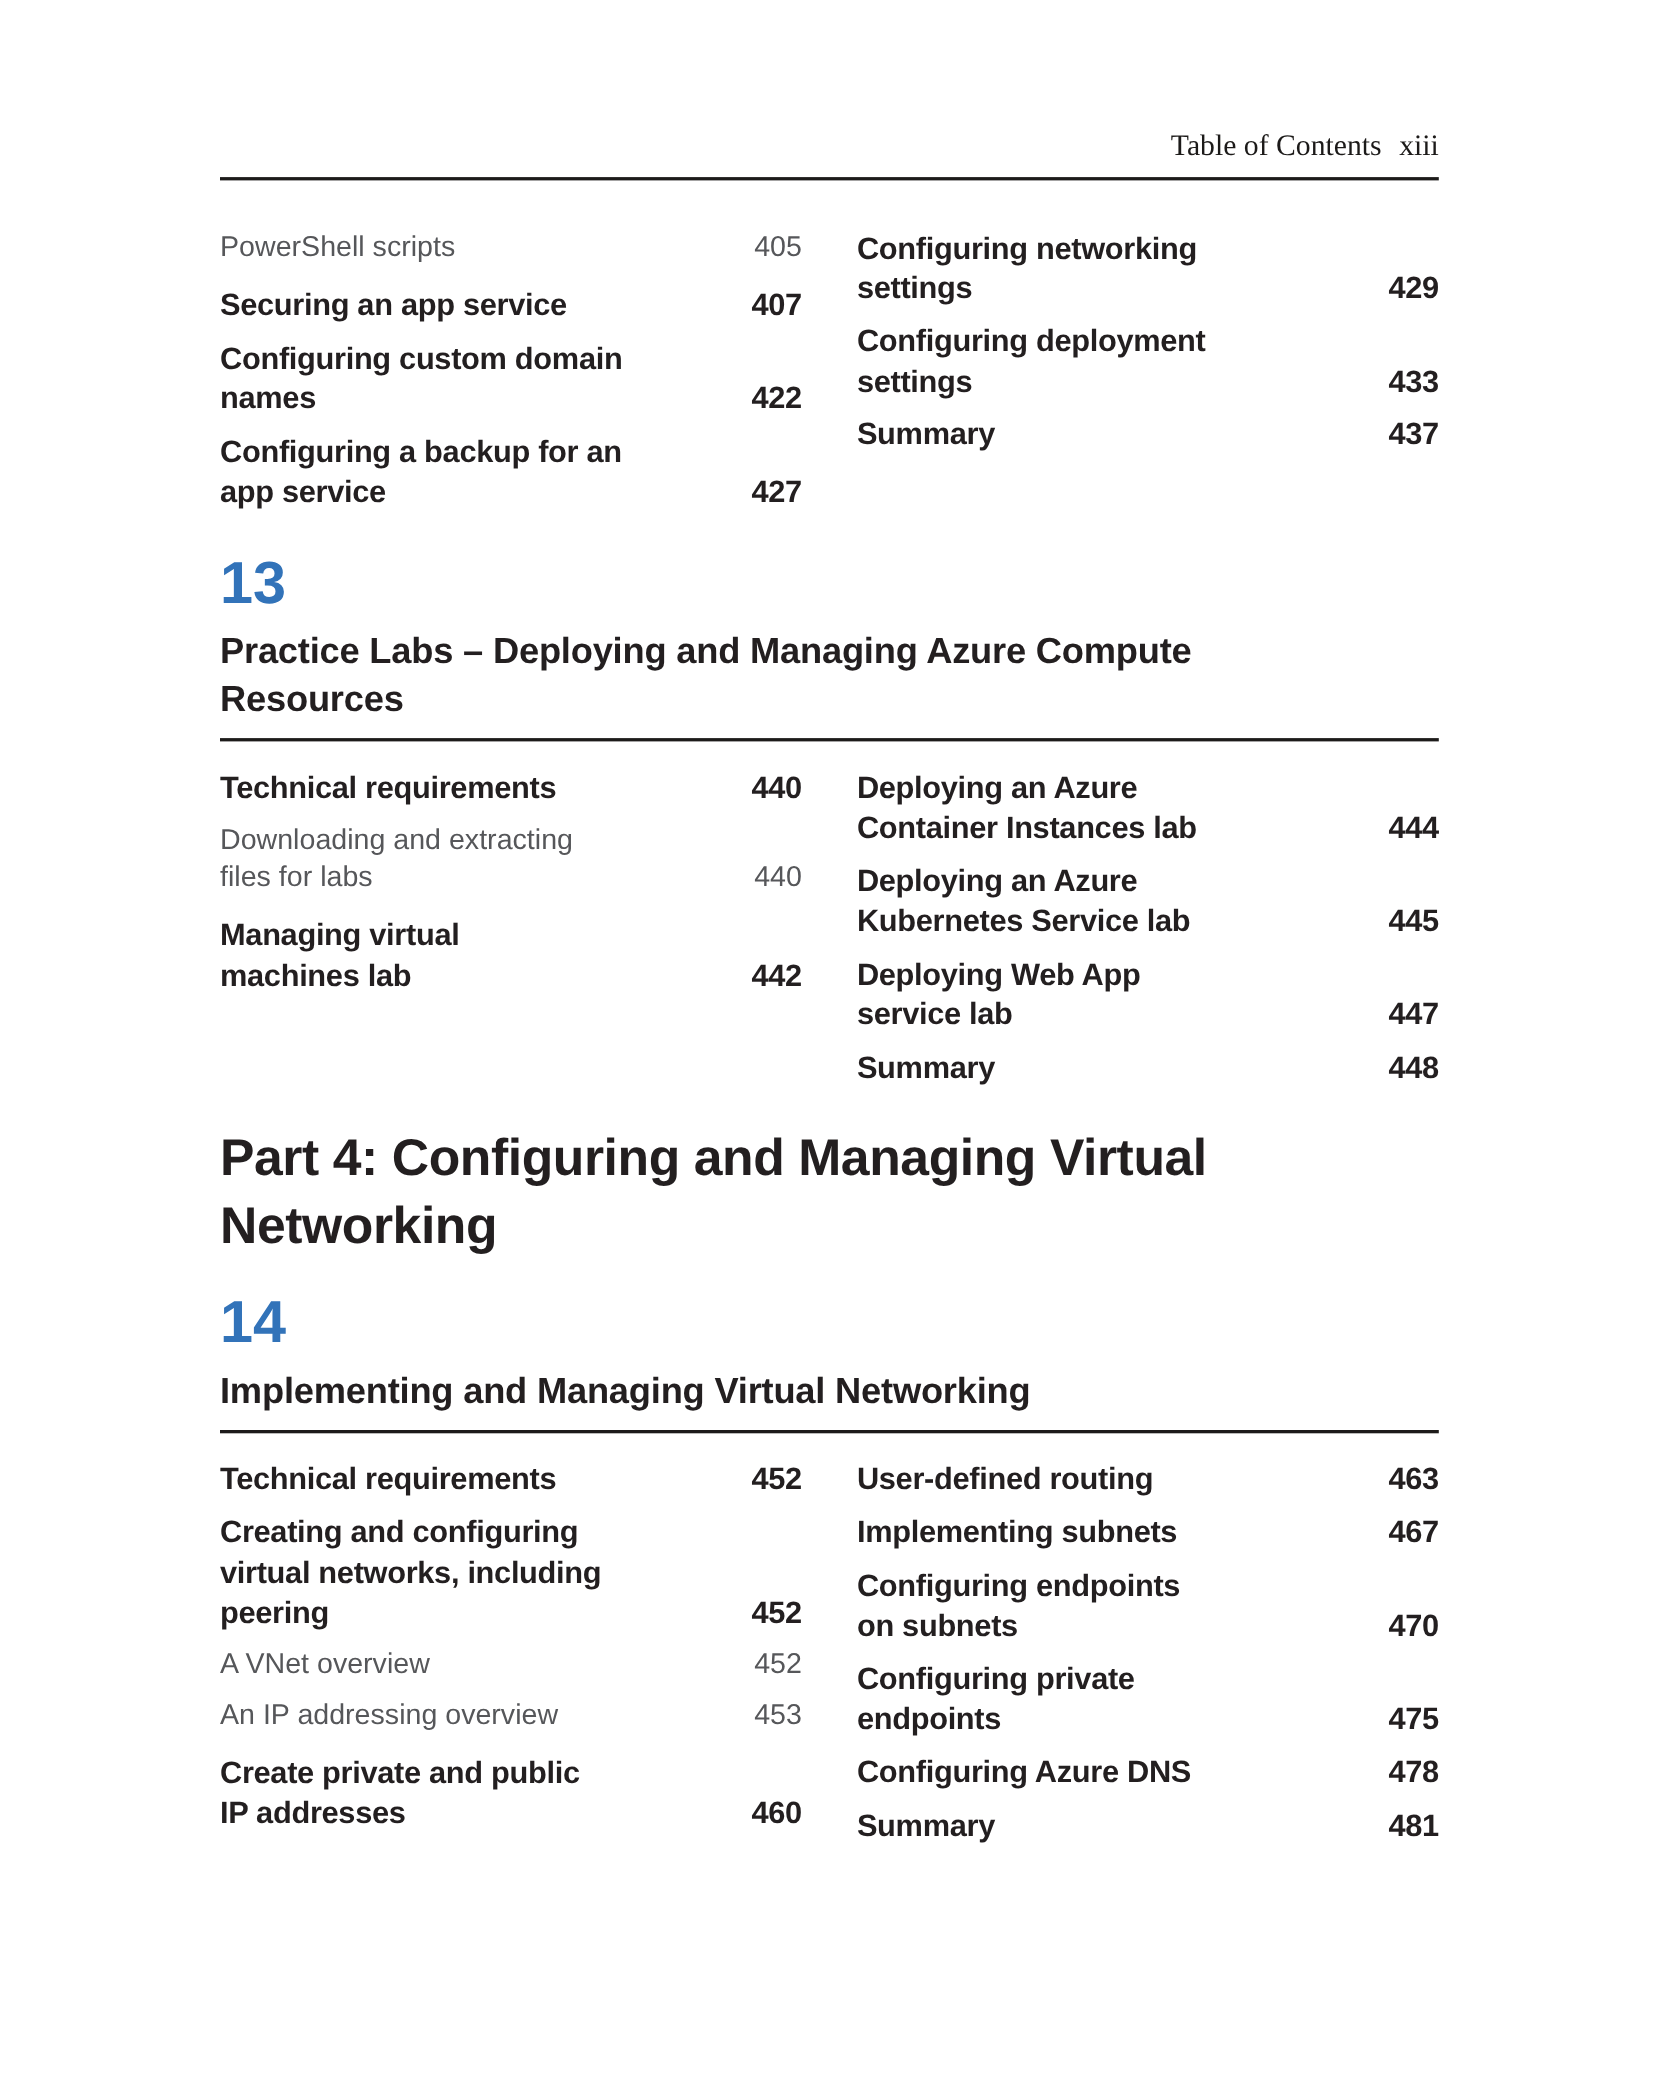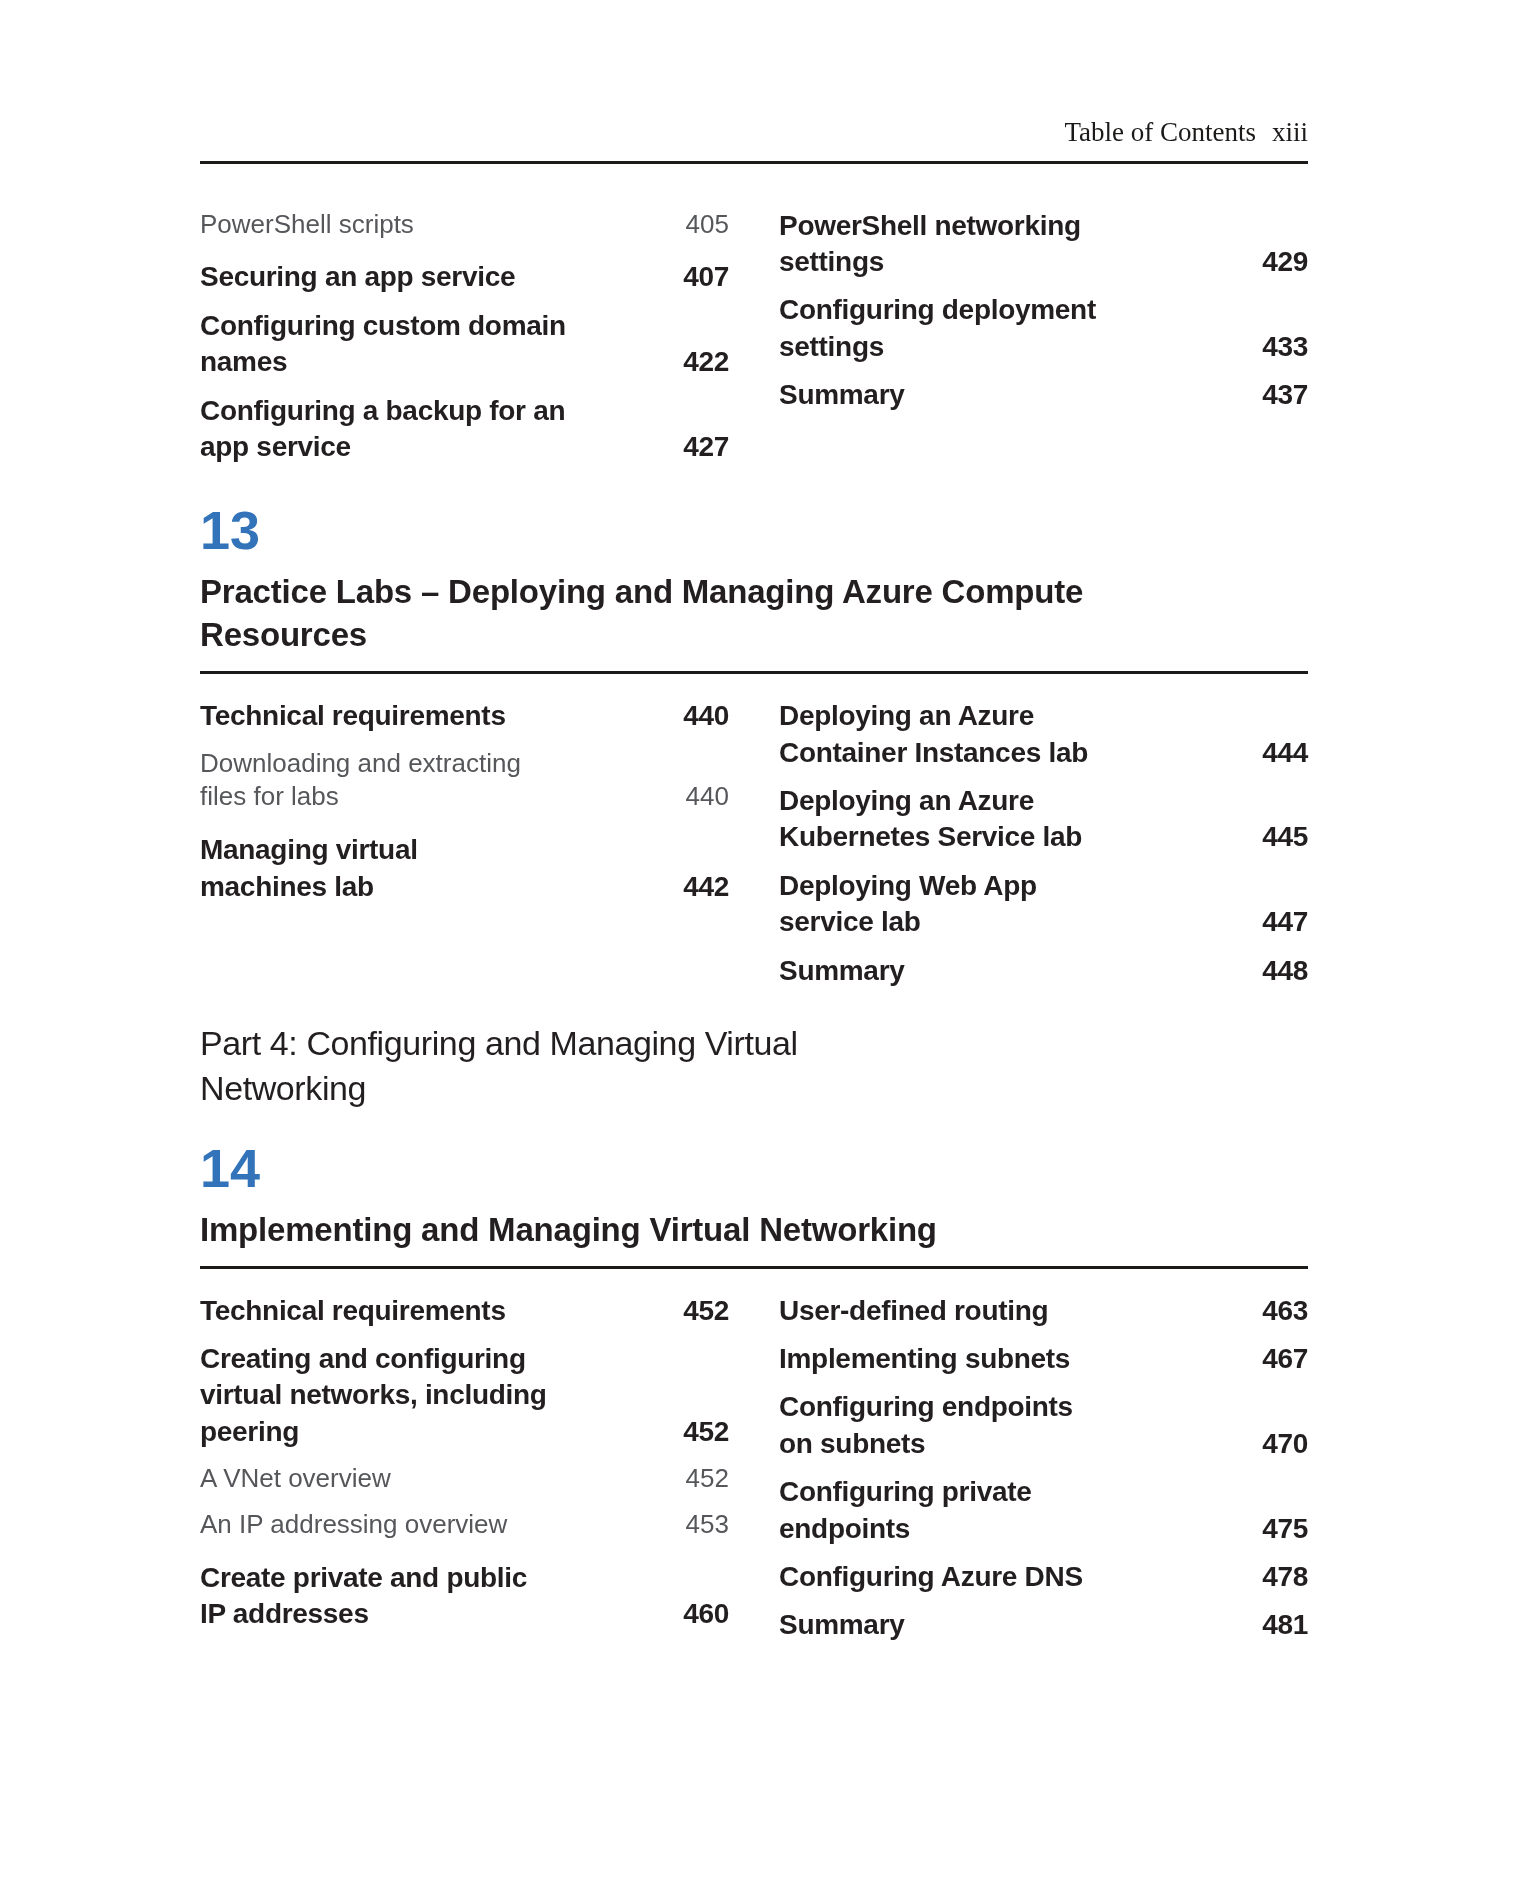--- a/index.html
+++ b/index.html
@@ -72,22 +72,22 @@
     white-space: pre-line;
     color: var(--text-primary, #231f20);
     letter-spacing: -0.2px;
   }
   .chapter-block .rule { margin-top: 14px; }
   .chapter-block + .toc-columns { margin-top: 24px; }
 
   
   .part-title {
     margin: 20px 0 0 0;
-    font-size: 34px;
-    font-weight: 400;
+    font-size: 47px;
+    font-weight: 700;
     line-height: 1.32;
     white-space: pre-line;
     color: var(--text-primary, #231f20);
     letter-spacing: -0.4px;
   }
   .chapter-block-14 { margin-top: 30px; }
 </style>
 </head>
 <body>
 
@@ -115,21 +115,21 @@
             <span class="entry-page">422</span>
           </div>
           <div class="toc-entry main">
             <span class="entry-label">Configuring a backup for an
 app service</span>
             <span class="entry-page">427</span>
           </div>
         </div>
       <div class="toc-col">
           <div class="toc-entry main">
-            <span class="entry-label">PowerShell networking
+            <span class="entry-label">Configuring networking
 settings</span>
             <span class="entry-page">429</span>
           </div>
           <div class="toc-entry main">
             <span class="entry-label">Configuring deployment
 settings</span>
             <span class="entry-page">433</span>
           </div>
           <div class="toc-entry main">
             <span class="entry-label">Summary</span>

